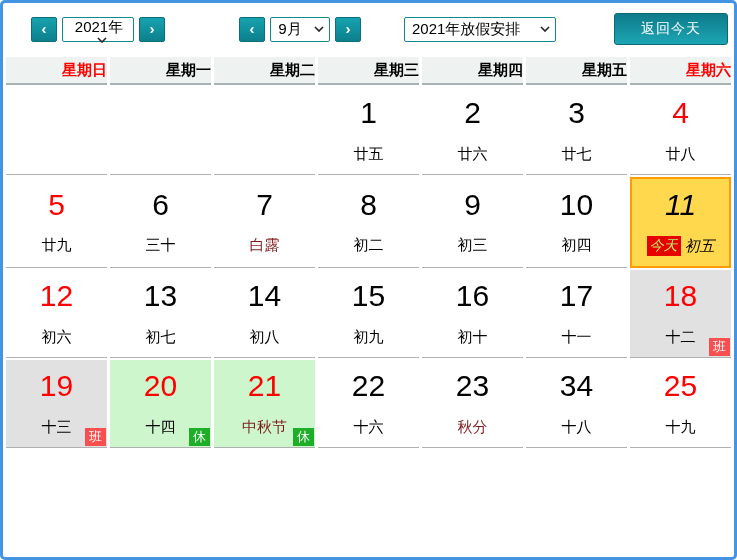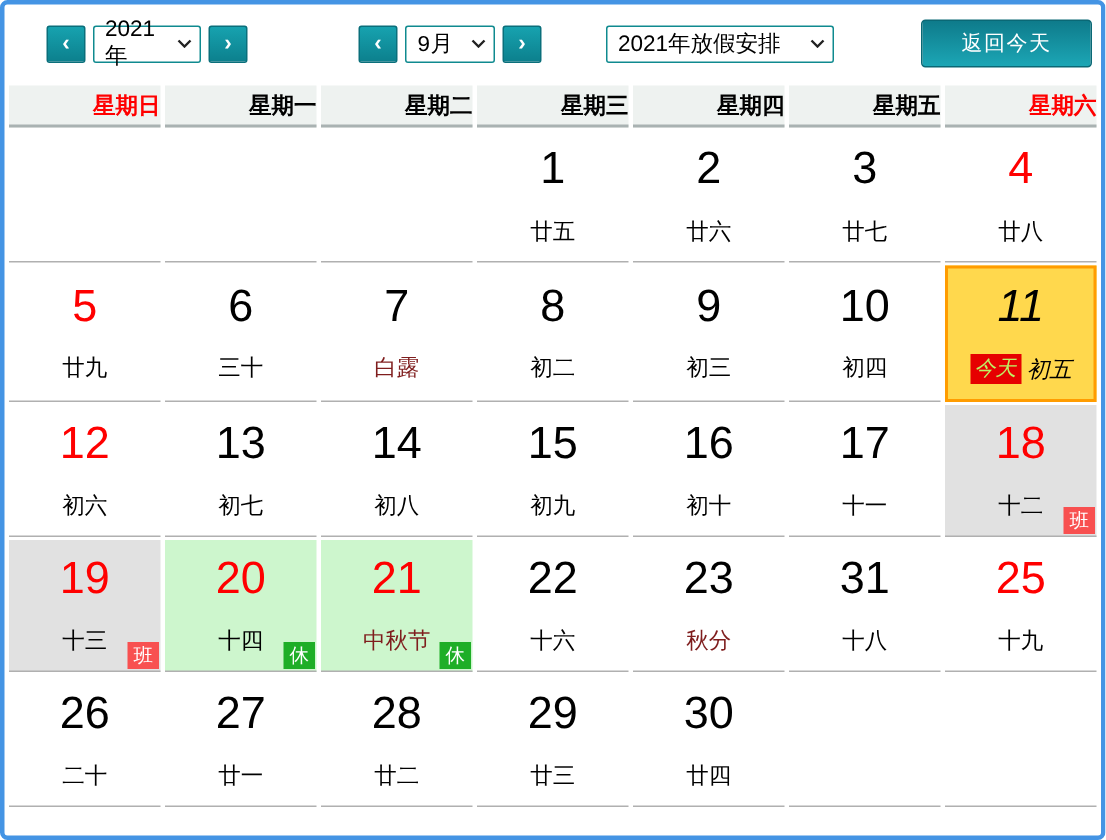--- a/index.html
+++ b/index.html
@@ -21,21 +21,21 @@
     padding:0 0 2px 0;
   }
   .sel {
     height:25px; box-sizing:border-box; background:#fff;
     border:1px solid #0f8a8f; border-radius:2px;
     display:inline-flex; align-items:center; justify-content:space-between;
     padding:0 5px 0 7px; font-size:15px; color:#000; cursor:pointer;
     margin:0 5px;
   }
   .sel svg { flex:none; margin-left:6px; }
-  .sel-year { width:72px; }
+  .sel-year { width:72px;flex-direction:column; }
   .sel-month { width:60px;font-family:Liberation Mono, monospace; }
   .sel-holiday { width:152px; margin-left:43px; }
   .today-btn {
     margin-left:auto; margin-right:6px;
     background:linear-gradient(180deg,#0e7b8b,#1ca6b5);
     border:1px solid #0a6875; border-radius:3px;
     color:#fff; font-size:14px; padding:6px 26px; cursor:pointer;
     letter-spacing:1px;
   }
   .group-2 { margin-left:74px; }
@@ -235,52 +235,28 @@
           </td>
           <td class="cell">
             <div class="num">22</div>
             <div class="lunar">十六</div>
           </td>
           <td class="cell">
             <div class="num">23</div>
             <div class="lunar red">秋分</div>
           </td>
           <td class="cell">
-            <div class="num">31</div>
+            <div class="num">34</div>
             <div class="lunar">十八</div>
           </td>
           <td class="cell">
             <div class="num red">25</div>
             <div class="lunar">十九</div>
           </td>
         </tr>
-        <tr>
-          <td class="cell">
-            <div class="num">26</div>
-            <div class="lunar">二十</div>
-          </td>
-          <td class="cell">
-            <div class="num">27</div>
-            <div class="lunar">廿一</div>
-          </td>
-          <td class="cell">
-            <div class="num">28</div>
-            <div class="lunar">廿二</div>
-          </td>
-          <td class="cell">
-            <div class="num">29</div>
-            <div class="lunar">廿三</div>
-          </td>
-          <td class="cell">
-            <div class="num">30</div>
-            <div class="lunar">廿四</div>
-          </td>
-          <td class="cell"></td>
-          <td class="cell"></td>
-        </tr>
         <tr class="stub">
           <td></td>
           <td></td>
           <td></td>
           <td></td>
           <td></td>
           <td></td>
           <td></td>
         </tr>
       </tbody>

